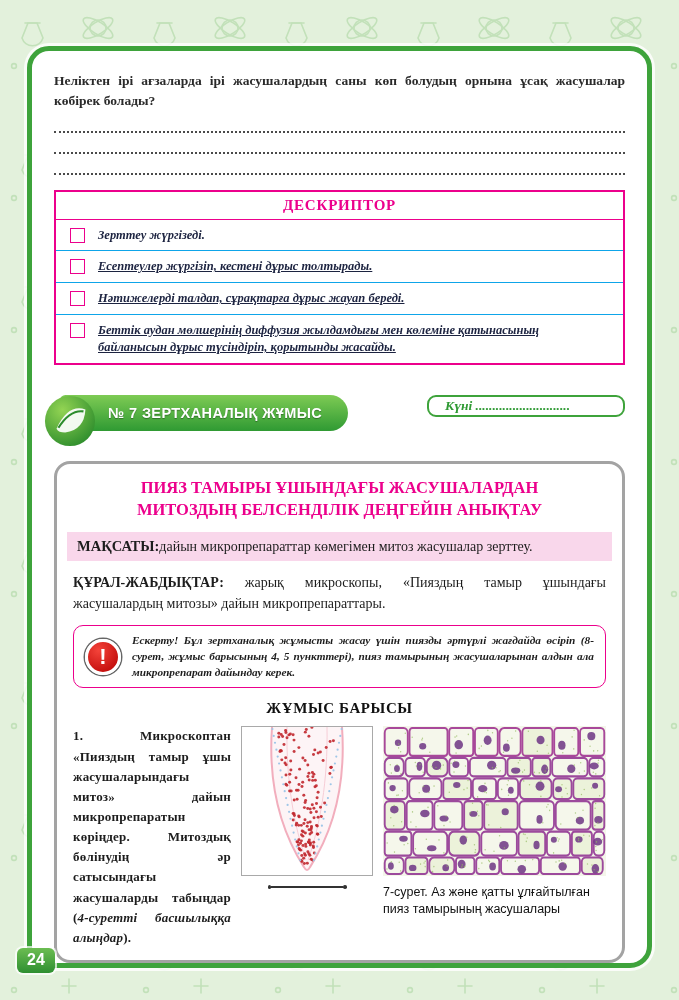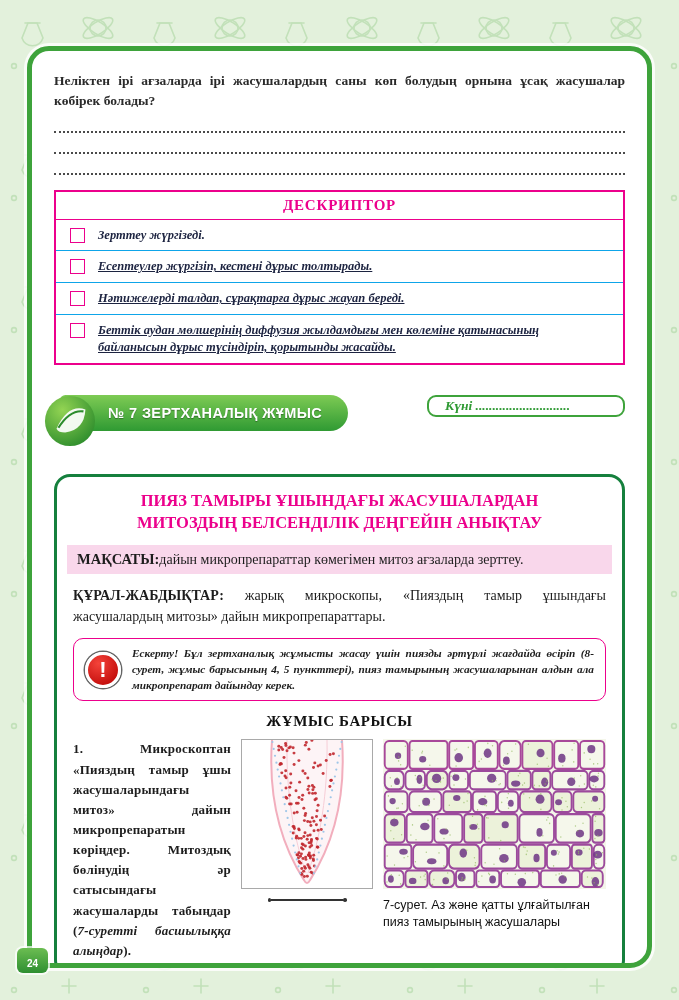--- a/index.html
+++ b/index.html
@@ -26,21 +26,21 @@
 
   .banner-row { display:flex; align-items:flex-start; margin:30px 0 0 -10px; position:relative; }
   .leaf { width:52px; height:52px; z-index:2; margin-right:-36px; }
   .banner { background:linear-gradient(180deg,#7ecb54,#2f9a33); color:#fff;
     font-family:"Liberation Sans", sans-serif; font-weight:bold; font-size:14.5px;
     letter-spacing:.4px; padding:10px 26px 10px 48px; border-radius:6px 20px 20px 6px;
     text-shadow:0 1px 1px rgba(0,0,0,.35); }
   .date-box { margin-left:auto; border:2px solid #3ea33b; border-radius:9px;
     padding:1px 16px; color:#2f9a33; font-weight:bold; font-style:italic; font-size:13.5px; min-width:198px; }
 
-  .main-box { border:3px solid #15803d; border-radius:16px; margin-top:27px; padding:13px 16px 12px; }
+  .main-box { border:3px solid #a3a3a3; border-radius:16px; margin-top:14px; padding:13px 16px 12px; }
   .lab-title { text-align:center; color:#ec008c; font-size:16.5px; font-weight:bold; line-height:1.35; }
   .goal { background:#f9d7eb; padding:6px 10px; font-size:14px; margin:11px -6px 0; color:#1d1d1d; }
   .goal b { font-size:14.5px; }
   .equip { font-size:14px; line-height:1.45; margin-top:12px; text-align:justify; color:#1d1d1d; }
   .warning { border:1.5px solid #ec008c; border-radius:10px; margin-top:11px; padding:7px 11px;
     display:flex; gap:11px; align-items:center; }
   .warn-icon { width:36px; height:36px; flex:none; border-radius:50%;
     background:radial-gradient(circle at 35% 28%, #f4433a, #b70000);
     border:3px solid #fff; box-shadow:0 0 0 1.5px #666;
     display:flex; align-items:center; justify-content:center;
@@ -57,22 +57,22 @@
   .scalebar { display:flex; align-items:center; justify-content:center; margin-top:9px; }
   .scalebar .tick { width:3.5px; height:3.5px; border-radius:50%; background:#333; }
   .scalebar .bar { width:72px; height:1.5px; background:#333; }
   .fig-right { flex:1; min-width:0; }
   .cells-box { height:150px; overflow:hidden; background:#f4f6ea; }
   .caption { font-family:"Liberation Sans", sans-serif; font-weight:normal; font-size:12.5px;
     line-height:1.35; margin-top:8px; color:#111; }
 
   .page-num { position:absolute; left:17px; bottom:27px;
     background:linear-gradient(180deg,#6cbd52,#2e8f31); border-radius:6px;
-    padding:10px 10px 4px; color:#fff; font-family:"Liberation Sans", sans-serif;
-    font-weight:bold; font-size:10px; z-index:5; box-shadow:0 0 0 2px rgba(255,255,255,.7); }
+    padding:3px 10px 4px; color:#fff; font-family:"Liberation Sans", sans-serif;
+    font-weight:bold; font-size:16px; z-index:5; box-shadow:0 0 0 2px rgba(255,255,255,.7); }
 </style>
 </head>
 <body>
 
 <div class="page">
 
   <svg class="bg" width="679" height="1000" aria-hidden="true">
     <defs>
       <pattern id="doodles" width="132" height="132" patternUnits="userSpaceOnUse">
         <rect width="132" height="132" fill="#e3f1dc"></rect>
@@ -137,33 +137,33 @@
         <div class="banner">№ 7 ЗЕРТХАНАЛЫҚ ЖҰМЫС</div>
         <div class="date-box">Күні ............................</div>
       </div>
 
       <div class="main-box">
         <h2 class="lab-title">
           <span>ПИЯЗ ТАМЫРЫ ҰШЫНДАҒЫ ЖАСУШАЛАРДАН</span><br>
           <span>МИТОЗДЫҢ БЕЛСЕНДІЛІК ДЕҢГЕЙІН АНЫҚТАУ</span>
         </h2>
 
-        <p class="goal"><b>МАҚСАТЫ:</b><span>дайын микропрепараттар көмегімен митоз ағзаларда зерттеу.</span></p>
+        <p class="goal"><b>МАҚСАТЫ:</b><span>дайын микропрепараттар көмегімен митоз жасушалар зерттеу.</span></p>
 
         <p class="equip"><b>ҚҰРАЛ-ЖАБДЫҚТАР:</b><span> жарық микроскопы, «Пияздың тамыр ұшындағы жасушалардың митозы» дайын микропрепараттары.</span></p>
 
         <div class="warning">
           <div class="warn-icon">!</div>
           <p class="warn-text"><span>Ескерту!</span><span> Бұл зертханалық жұмысты жасау үшін пиязды әртүрлі жағдайда өсіріп (8-сурет, жұмыс барысының 4, 5 пункттері), пияз тамырының жасушаларынан алдын ала микропрепарат дайындау керек.</span></p>
         </div>
 
         <p class="proc-title">ЖҰМЫС БАРЫСЫ</p>
 
         <div class="fig-row">
-          <p class="step-text"><span>1.</span><span> Микроскоптан «Пияздың тамыр ұшы жасушаларындағы митоз» дайын микропрепаратын көріңдер. Митоздық бөлінудің әр сатысындағы жасушаларды табыңдар (</span><i>7-суретті басшылыққа алыңдар</i><span>).</span></p>
+          <p class="step-text"><span>1.</span><span> Микроскоптан «Пияздың тамыр ұшы жасушаларындағы митоз» дайын микропрепаратын көріңдер. Митоздық бөлінудің әр сатысындағы жасушаларды табыңдар (</span><i>4-суретті басшылыққа алыңдар</i><span>).</span></p>
 
           <div class="fig-left">
             <div class="fig-left-box">
               <svg id="root-svg" viewBox="0 0 130 150" width="100%" height="100%" preserveAspectRatio="none">
                 <path d="M30,0 C26,58 38,104 62,142 Q65,148 68,142 C92,104 104,58 100,0" fill="#fdf4f6" stroke="#f2aebd" stroke-width="2"></path>
                 <path d="M45,0 C44,55 52,100 64,135 M85,0 C86,55 78,100 66,135" fill="none" stroke="#f6cdd6" stroke-width="1"></path>
                 <g id="root-dots">
                     <circle cx="65.7" cy="82.7" r="1.5" fill="#c1272d" opacity="0.9"></circle>
                     <circle cx="67.9" cy="129.9" r="1.5" fill="#c1272d" opacity="0.9"></circle>
                     <circle cx="69.6" cy="106.9" r="1.5" fill="#c1272d" opacity="0.9"></circle>

